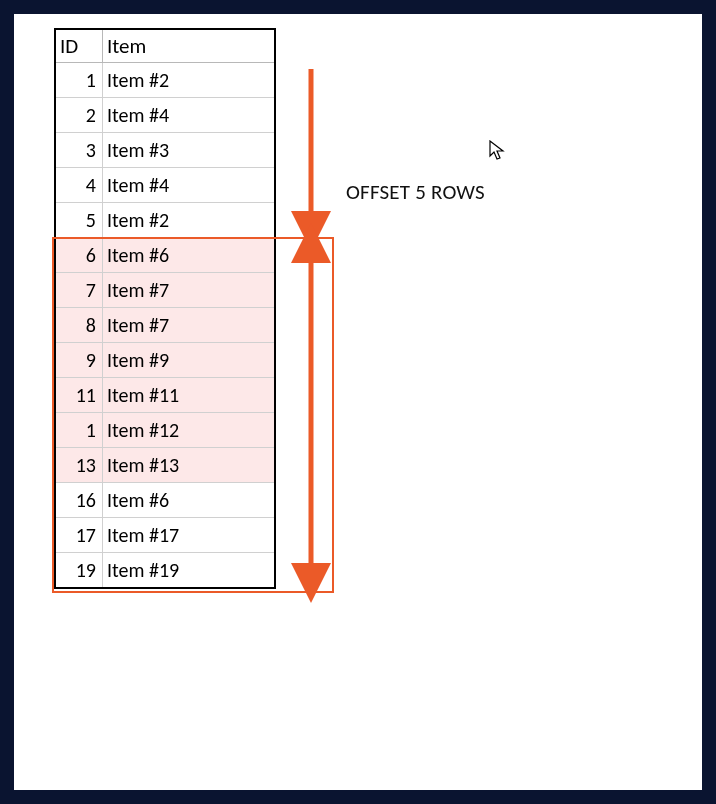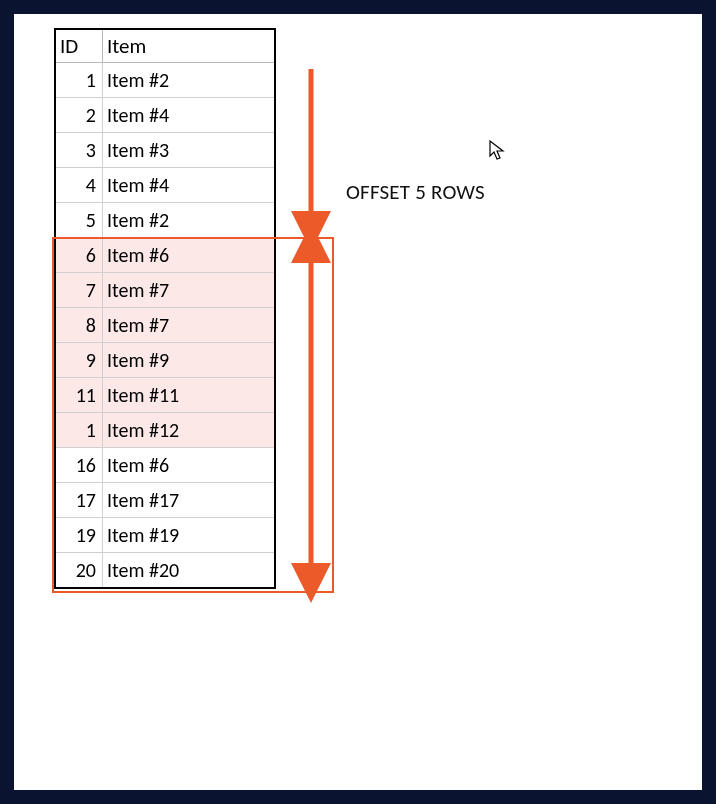--- a/index.html
+++ b/index.html
@@ -125,35 +125,35 @@
           <td>Item #9</td>
         </tr>
         <tr class="hl">
           <td class="id">11</td>
           <td>Item #11</td>
         </tr>
         <tr class="hl">
           <td class="id">1</td>
           <td>Item #12</td>
         </tr>
+        <tr class="hl">
+          <td class="id">13</td>
+          <td>Item #13</td>
+        </tr>
         <tr>
           <td class="id">16</td>
           <td>Item #6</td>
         </tr>
         <tr>
           <td class="id">17</td>
           <td>Item #17</td>
         </tr>
         <tr>
           <td class="id">19</td>
           <td>Item #19</td>
-        </tr>
-        <tr>
-          <td class="id">20</td>
-          <td>Item #20</td>
         </tr>
       </tbody>
   </table>
 
   <div class="overlay-box" id="hlbox" style="left: 38px; top: 222.5px; width: 278px; height: 352px;"></div>
 
   <svg class="arrow" id="arrow-offset" width="20" height="162" style="left: 292px; top: 54.5px;">
     <defs>
       <marker id="ahead1" markerWidth="8" markerHeight="8" refX="4" refY="4" orient="auto">
         <path d="M0,0 L8,4 L0,8 Z" fill="#eb5a28"></path>

